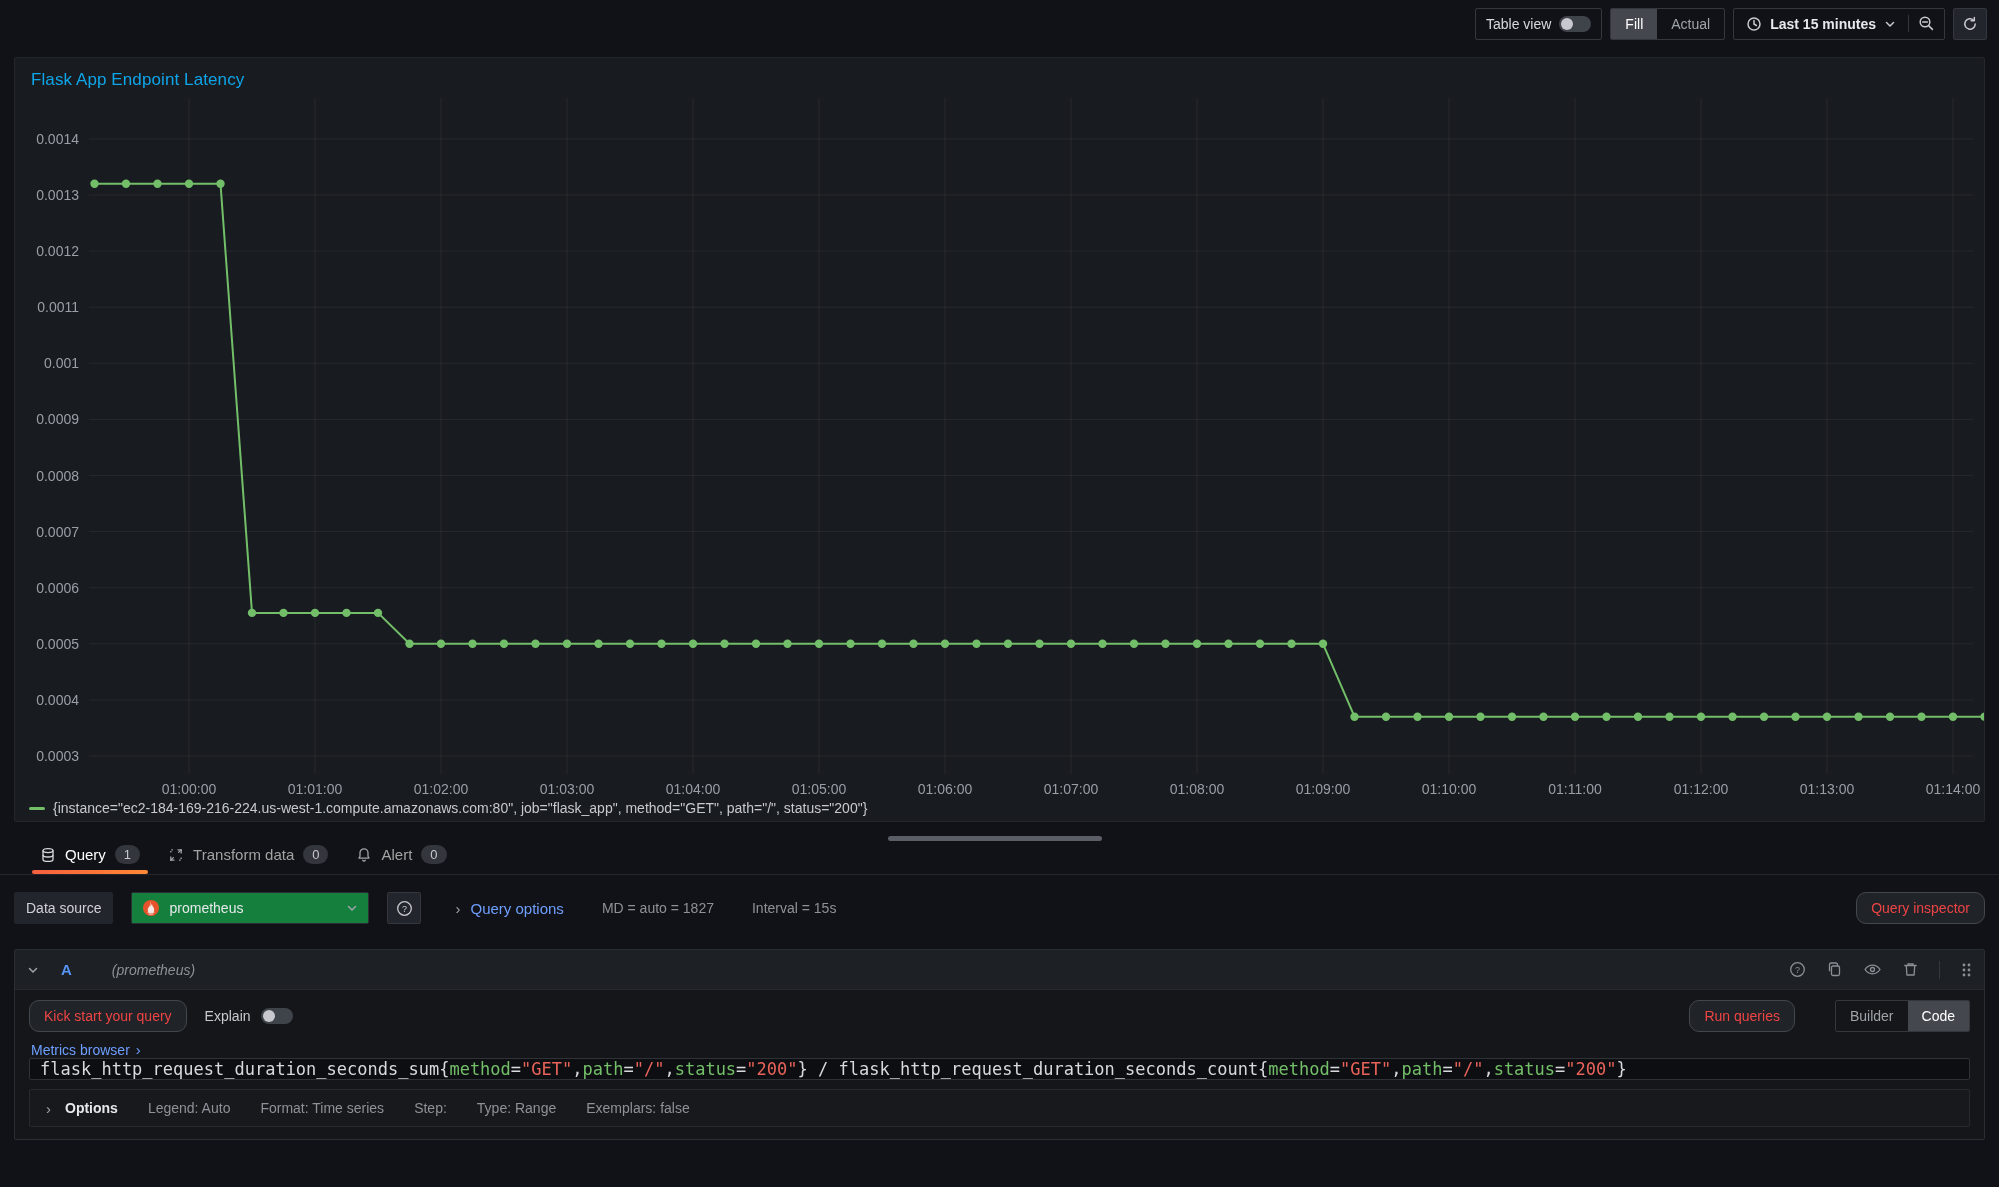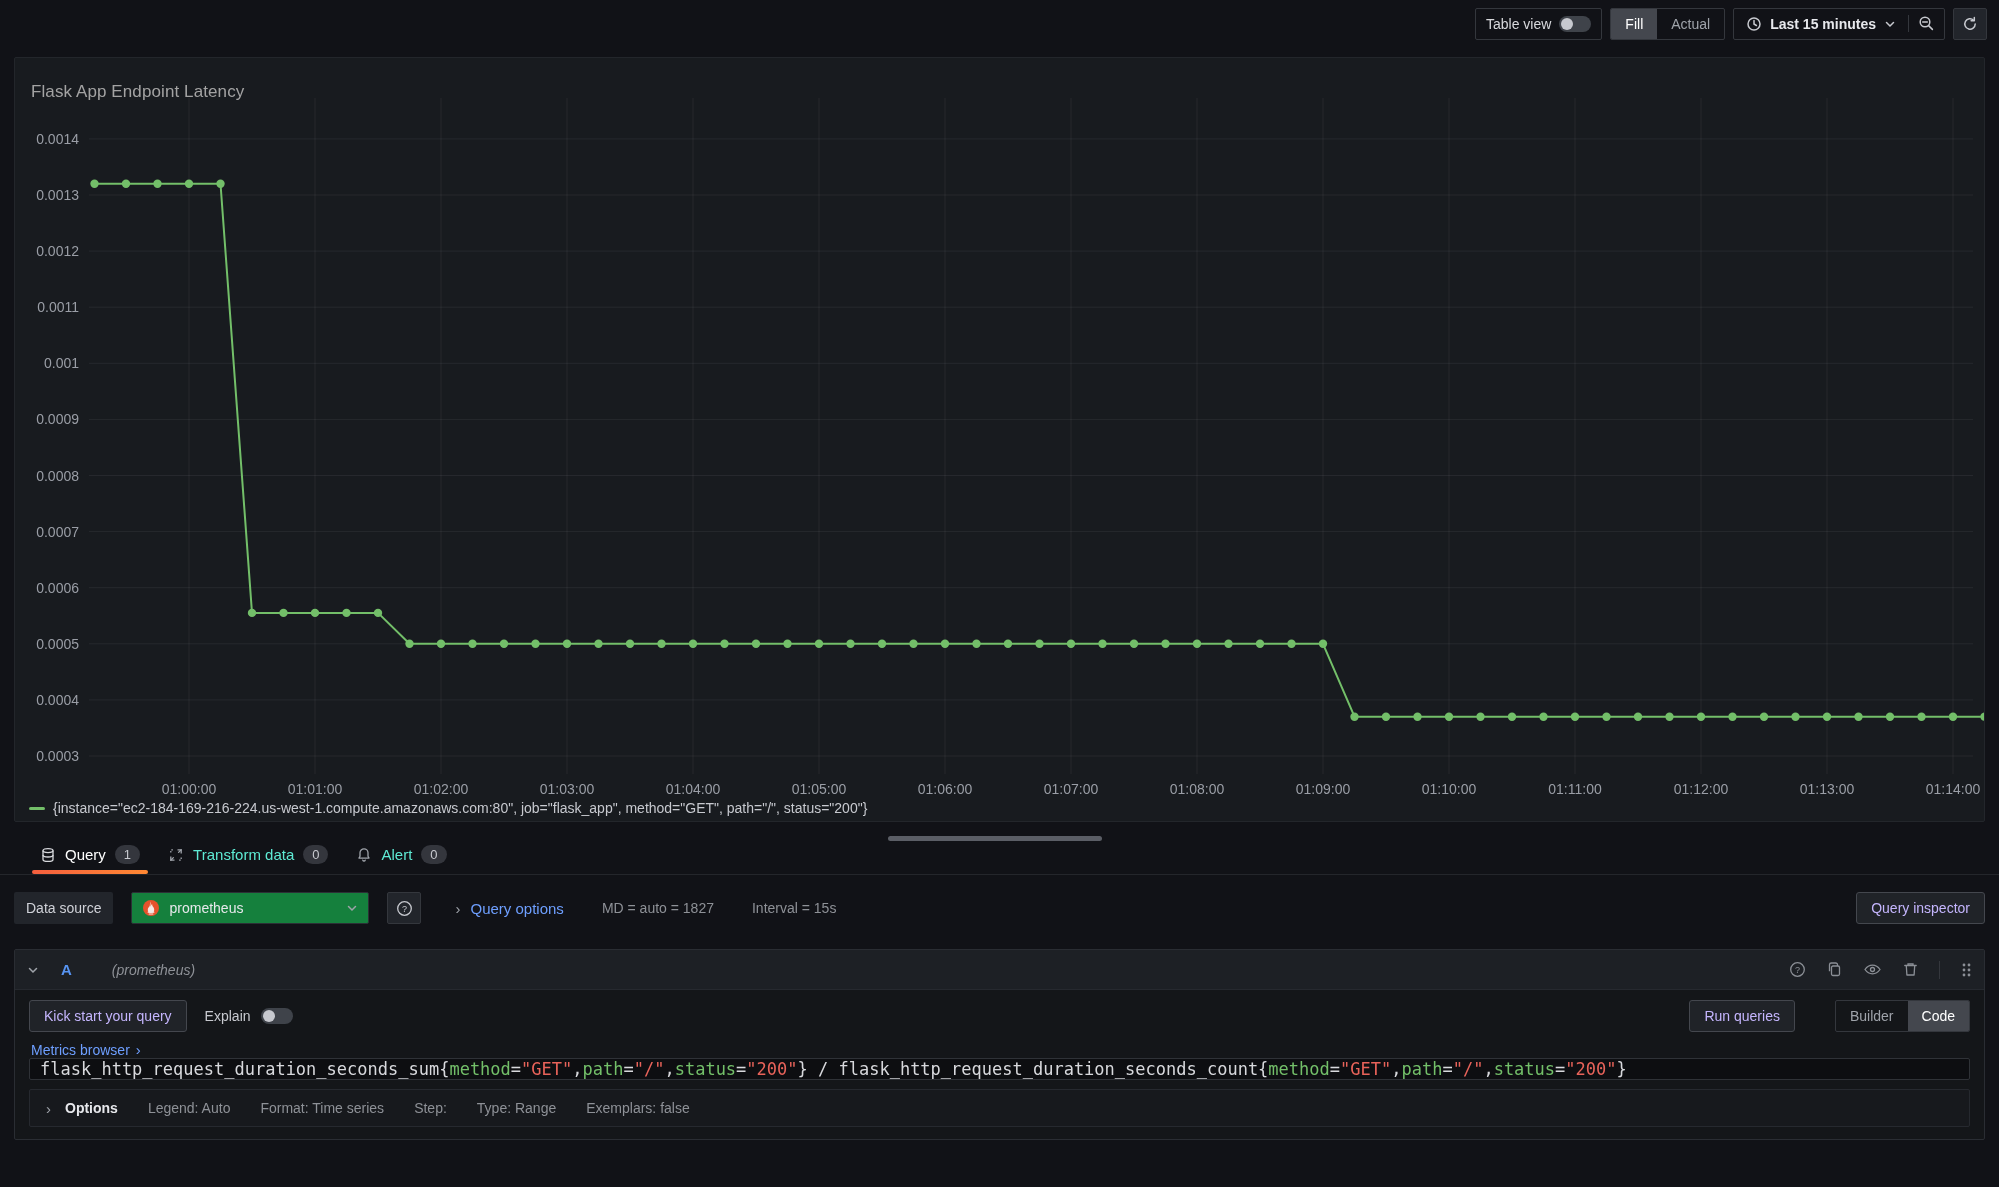--- a/index.html
+++ b/index.html
@@ -17,46 +17,46 @@
   .seg{display:flex;align-items:center;padding:0 14px;color:#9fa3aa;font-size:14px;cursor:pointer;}
   .seg.active{background:#44474e;color:#fff;font-weight:400;}
   .toggle{width:32px;height:16px;border-radius:9px;background:#3f434a;position:relative;cursor:pointer;}
   .toggle .knob{position:absolute;left:2px;top:2px;width:12px;height:12px;border-radius:50%;background:#c7c9cf;}
   .timebtn{display:flex;align-items:center;gap:8px;padding:0 12px;height:100%;font-weight:600;font-size:14px;color:#e7e8ec;cursor:pointer;}
   .tb-divided{border-left:1px solid #34373d;display:flex;align-items:center;padding:0 9px;cursor:pointer;}
   .iconbtn{width:34px;height:32px;border:1px solid #34373d;border-radius:2px;background:#22252b;display:flex;align-items:center;justify-content:center;cursor:pointer;}
   svg.ic{display:block;}
   
   .panel{position:relative;margin:10px 14px 0 14px;width:1971px;height:765px;background:#181b1f;border:1px solid #23262b;border-radius:2px;}
-  .panel-title{position:absolute;top:24px;left:16px;font-size:17px;font-weight:500;color:#a3a3a3;letter-spacing:.1px;}
+  .panel-title{position:absolute;top:12px;left:16px;font-size:17px;font-weight:500;color:#0ea5e9;letter-spacing:.1px;}
   .panel svg.chart{position:absolute;left:0;top:0;}
   .legend-row{position:absolute;left:14px;bottom:5px;display:flex;align-items:center;gap:8px;font-size:14px;color:#c7c9cf;white-space:nowrap;}
   .legend-marker{width:16px;height:3px;border-radius:2px;background:#73bf69;flex:0 0 auto;}
   
   .scroll-thumb{position:absolute;left:888px;top:836px;width:214px;height:5px;border-radius:3px;background:#5b5e66;}
   
   .tabs{margin-top:13px;height:40px;display:flex;align-items:stretch;gap:8px;padding:0 0 0 30px;border-bottom:1px solid #24262b;}
   .tab{position:relative;display:flex;align-items:center;gap:9px;padding:0 10px;color:#9fa3aa;font-size:15px;cursor:pointer;}
-  .tab .tablabel{color:#5eead4;}
+  .tab .tablabel{color:#a3a3a3;}
   .tab.active .tablabel{color:#ffffff;font-weight:500;}
   .tab.active::after{content:"";position:absolute;left:2px;right:2px;bottom:0;height:4px;border-radius:2px;
     background:linear-gradient(90deg,#f55f3e,#ff8833);}
   .badge{background:#34363d;color:#c7c9cf;font-size:13px;border-radius:10px;padding:1px 9px;line-height:17px;}
   
   .ds-row{display:flex;align-items:center;margin:16px 14px 0 14px;height:34px;gap:12px;}
   .ds-label{display:flex;align-items:center;height:32px;background:#22252b;border-radius:2px;padding:0 12px;color:#d0d2d8;font-size:14px;margin-right:6px;}
   .ds-select{display:flex;align-items:center;gap:9px;width:238px;height:32px;background:#15803d;border:1px solid #2c3036;border-radius:2px;padding:0 10px;cursor:pointer;}
   .ds-select .dsname{flex:1;color:#e7e8ec;font-size:14px;}
   .ds-help{margin-left:6px;}
   .qo-wrap{display:flex;align-items:center;gap:10px;margin-left:22px;}
   .chev{color:#9fa3aa;font-size:15px;}
   .link-blue{color:#6e9fff;font-size:15px;font-weight:500;cursor:pointer;}
   .meta{color:#8e9197;font-size:14px;margin-left:26px;}
   .spacer{flex:1;}
-  .btn-secondary{display:flex;align-items:center;height:32px;padding:0 14px;background:#202328;border:1px solid #44474e;border-radius:3px;color:#c4b5fd;font-size:14px;font-weight:500;cursor:pointer;}
+  .btn-secondary{display:flex;align-items:center;height:32px;padding:0 14px;background:#202328;border:1px solid #44474e;border-radius:10px;color:#ef4444;font-size:14px;font-weight:500;cursor:pointer;}
   
   .query-box{margin:24px 14px 0 14px;border:1px solid #2a2d33;border-radius:2px;background:#141619;}
   .q-header{height:40px;background:#1d2025;display:flex;align-items:center;padding:0 12px;gap:14px;border-bottom:1px solid #26292f;}
   .q-ref{color:#5794f2;font-weight:700;font-size:15px;margin-left:8px;}
   .q-ds-hint{color:#8e9197;font-style:italic;font-size:14px;margin-left:26px;}
   .q-icons{display:flex;align-items:center;gap:20px;}
   .q-icons .ict{cursor:pointer;opacity:.85;}
   .q-divider{width:1px;height:18px;background:#34373d;}
   .q-body{padding:10px 14px 12px 14px;}
   .q-row1{display:flex;align-items:center;gap:18px;height:32px;}

